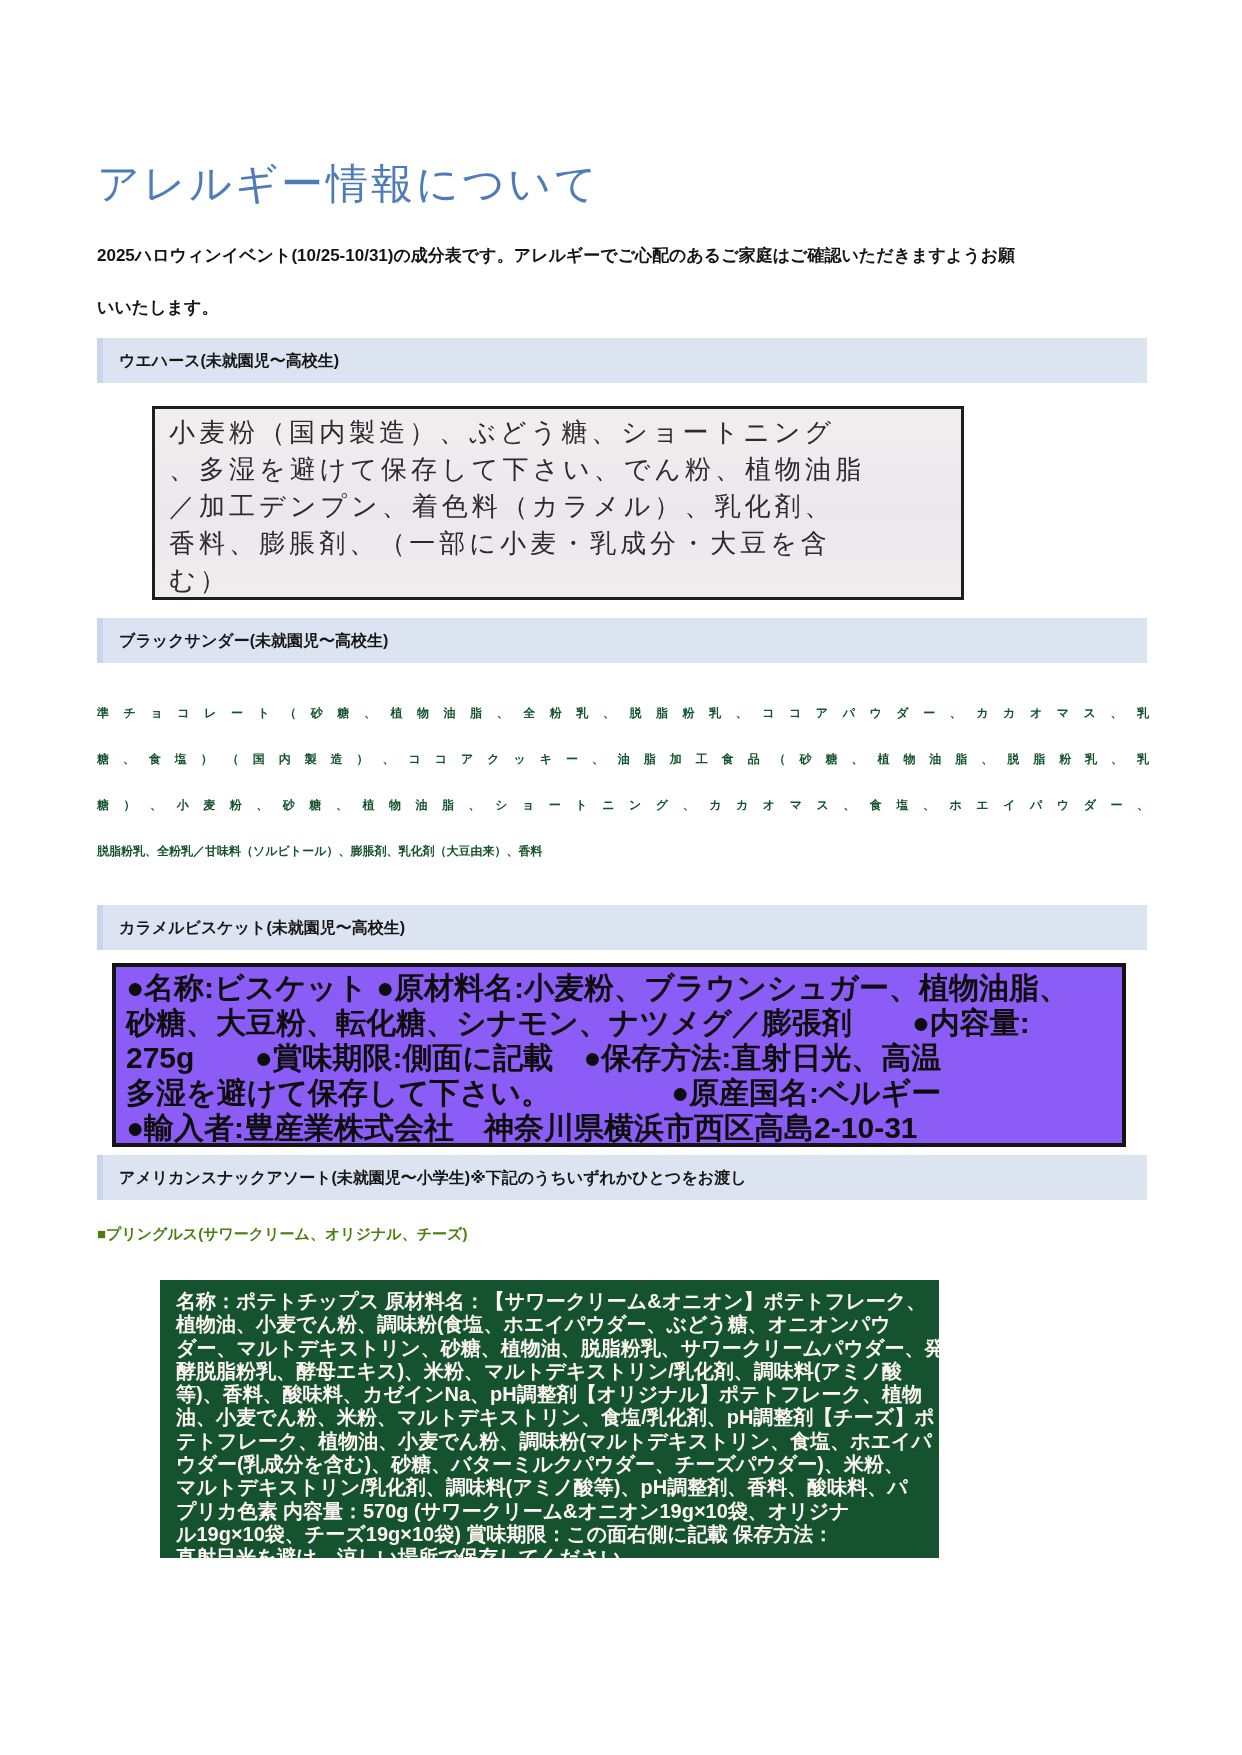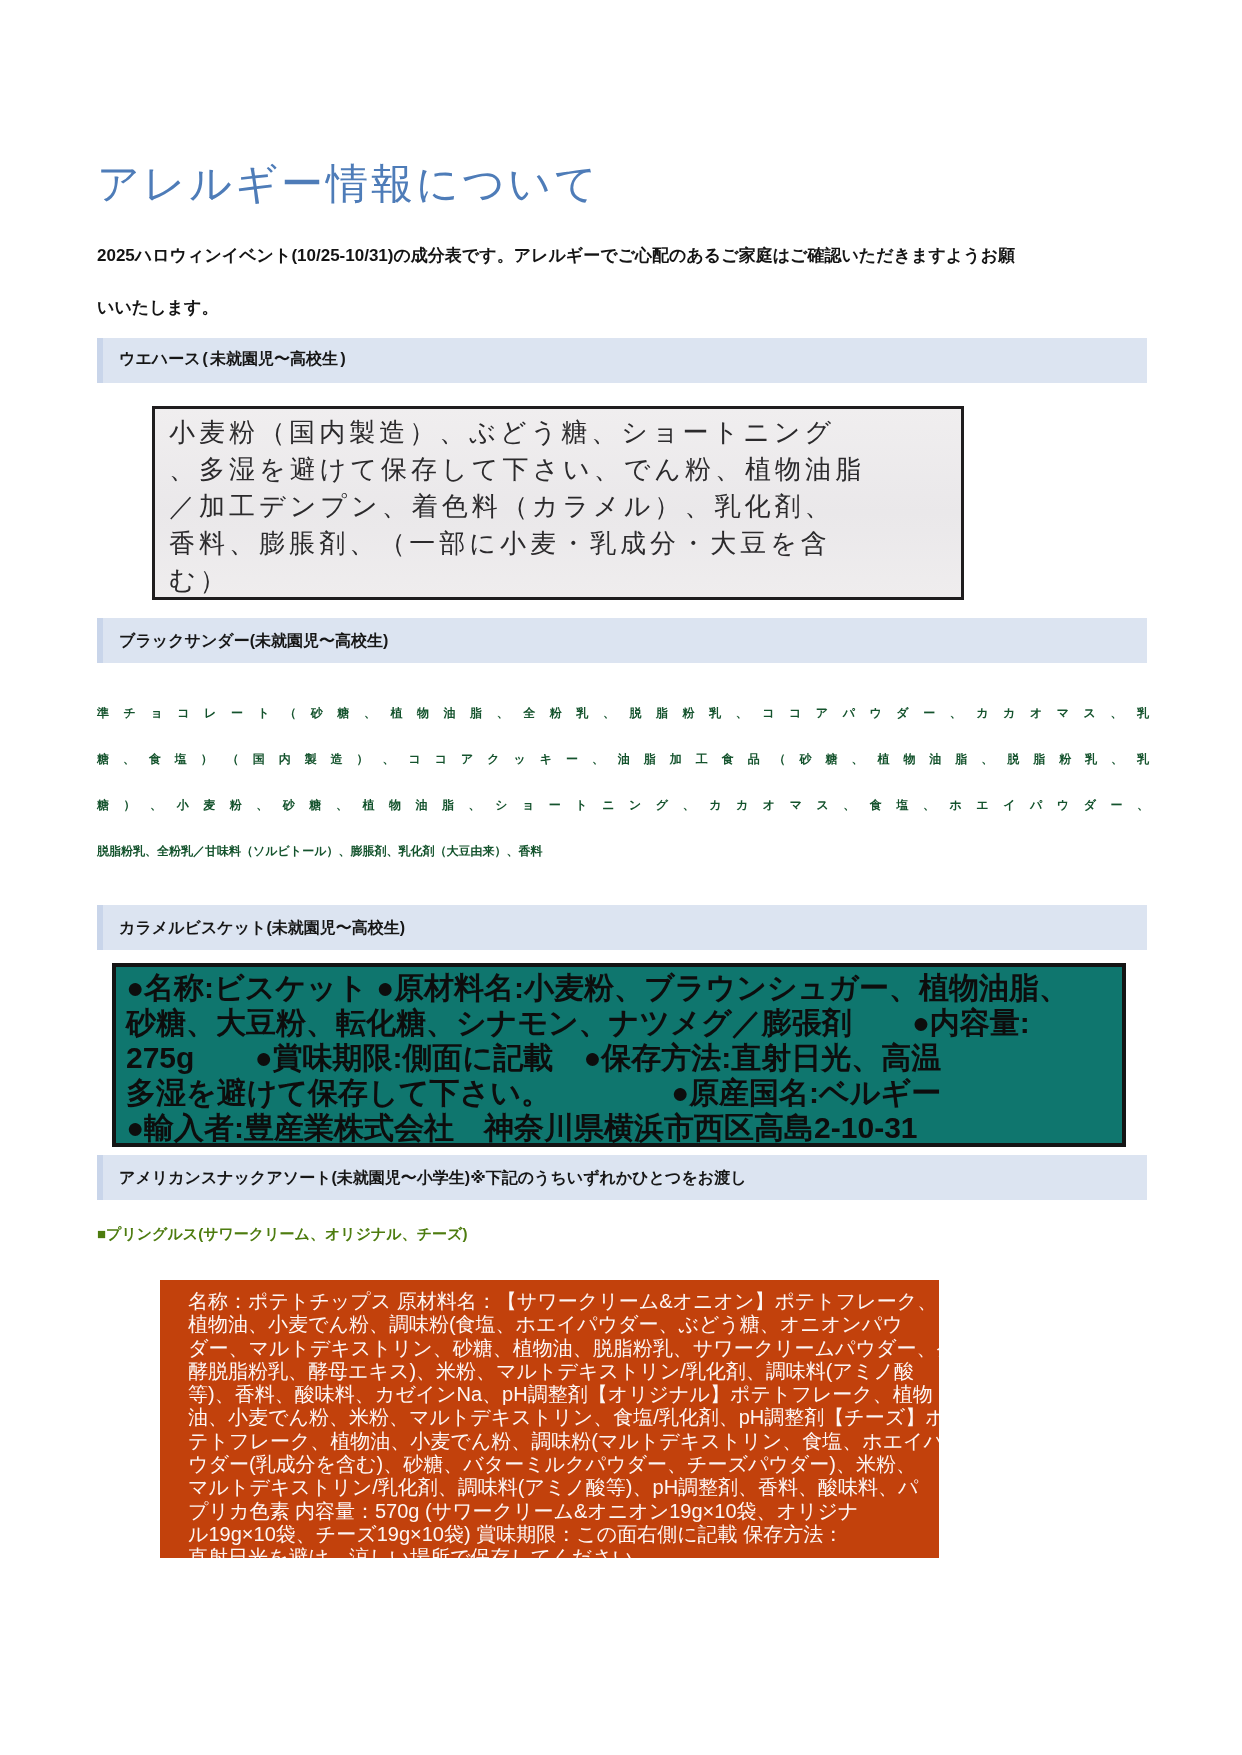--- a/index.html
+++ b/index.html
@@ -61,37 +61,37 @@
     font-family:"Liberation Serif","DejaVu Serif",serif;
     font-size:26px;
     letter-spacing:0.155em;
     line-height:37px;
     color:#2b2a2c;
     white-space:nowrap;
   }
   .photo-biscuit{
     left:112px; top:963px;
     width:1014px; height:184px;
-    background:#0f766e;
+    background:#8b5cf6;
     border:4px solid #141414;
     padding:3px 8px 0 10px;
     font-size:30px;
     font-weight:700;
     line-height:35px;
     letter-spacing:0px;
     color:#0d0d0d;
     white-space:nowrap;
   }
   .photo-pringles{
     left:160px; top:1280px;
     width:779px; height:278px;
-    background:#c2410c;
-    padding:10px 14px 0 28px;
+    background:#14532d;
+    padding:10px 14px 0 16px;
     font-size:20px;
-    font-weight:400;
+    font-weight:700;
     line-height:23.3px;
     color:#fdf6f4;
     white-space:nowrap;
   }
   .ingredients-para{
     position:absolute;
     left:97px; top:690px;
     width:1052px;
     font-size:12px;
     font-weight:600;
@@ -106,21 +106,21 @@
     text-align-last:left;
   }
   .pringles-subtitle{
     position:absolute;
     left:97px; top:1225px;
     font-size:15px;
     font-weight:600;
     color:#4d7c0f;
     white-space:nowrap;
   }
-  .hdr1{top:338px;font-family:Liberation Mono, monospace;}
+  .hdr1{top:338px;}
   .hdr2{top:618px;}
   .hdr3{top:905px;}
   .hdr4{top:1155px;}
 </style>
 </head>
 <body>
 
 <div class="page">
 
   <h1 class="doc-title">アレルギー情報について</h1>

